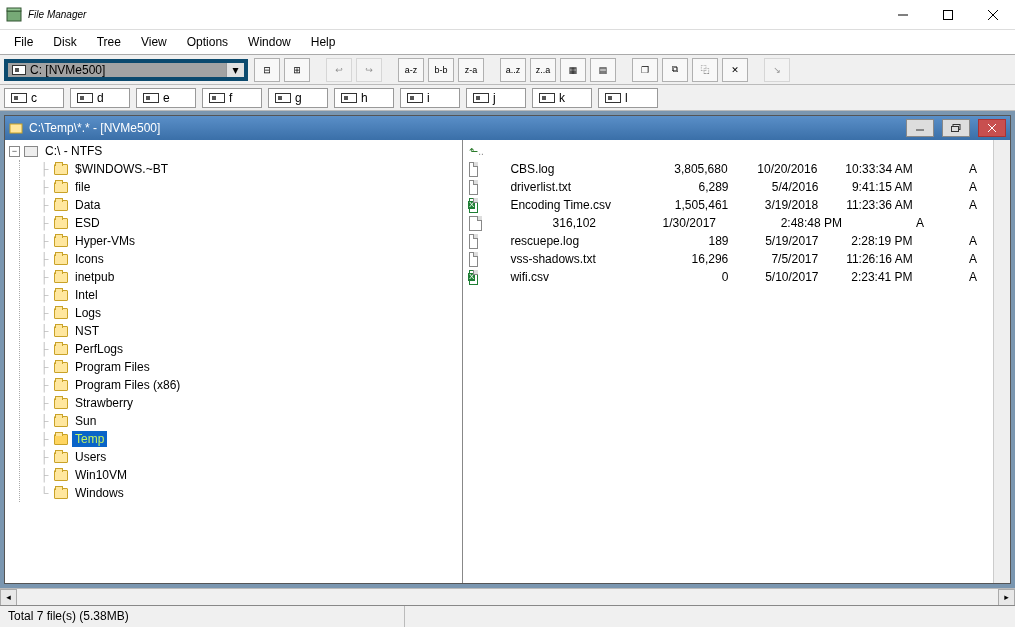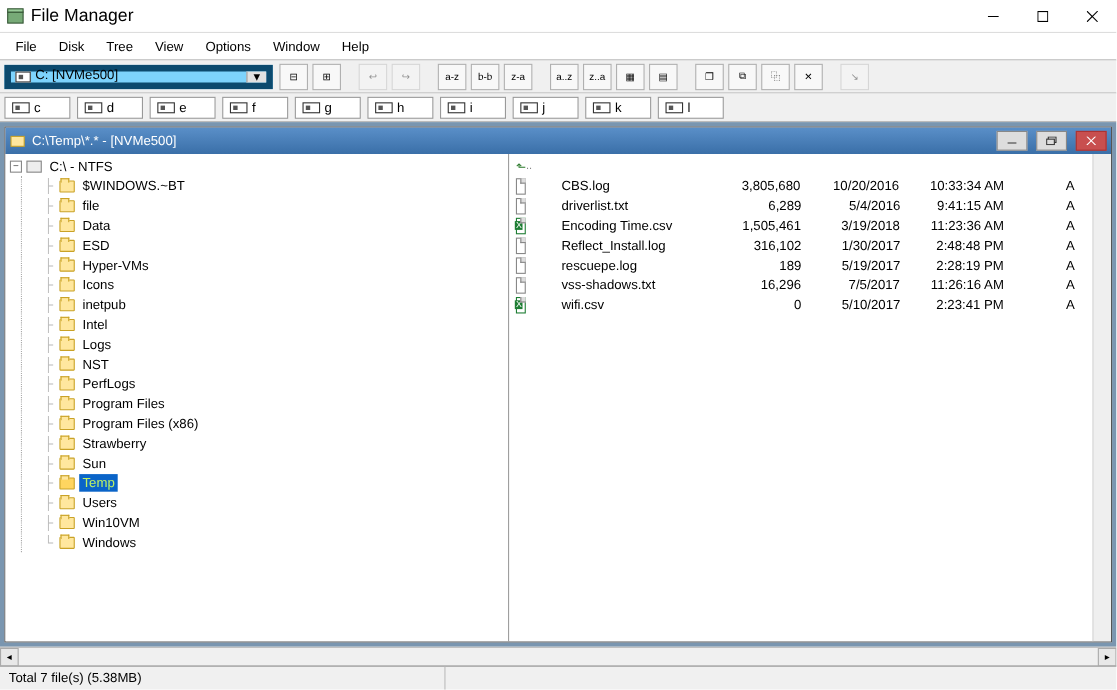--- a/index.html
+++ b/index.html
@@ -1,30 +1,30 @@
 <!DOCTYPE html>
 <html><head>
   <meta charset="utf-8">
   <style>
     * { box-sizing: border-box; font-family: "Segoe UI", Tahoma, sans-serif; font-size: 12px; }
     body { margin: 0; background: #fff; width: 1015px; height: 627px; overflow: hidden; display: flex; flex-direction: column; }
 
     
     .titlebar { height: 30px; display: flex; align-items: center; padding: 0 0 0 6px; border-bottom: 1px solid #ddd; }
     .titlebar .icon-box { width: 16px; height: 16px; margin-right: 6px; }
-    .titlebar .title { flex: 1; font-size: 16px; }
+    .titlebar .title { flex: 1; font-size: 10px; font-style: italic; }
     .win-btn { width: 45px; height: 30px; display: flex; align-items: center; justify-content: center; }
 
     
     .menubar { height: 25px; display: flex; align-items: center; padding: 0 4px; border-bottom: 1px solid #aaa; background: #fff; }
     .menuitem { padding: 4px 10px; }
 
     
     .toolbar-row { height: 30px; display: flex; align-items: center; padding: 2px 4px; gap: 6px; background: #f0f0f0; border-bottom: 1px solid #bbb; }
-    .drive-select { width: 244px; height: 22px; display: flex; align-items: flex-end; border: 6px solid #0c4a6e; background: #7dd3fc; padding: 0 4px; position: relative; }
+    .drive-select { width: 244px; height: 22px; display: flex; align-items: center; border: 4px solid #0c4a6e; background: #a3a3a3; padding: 0 4px; position: relative; }
     .drive-select .disk-icon { width: 14px; height: 10px; margin-right: 4px; }
     .drive-select .dd-btn { position: absolute; right: 0; top: 0; bottom: 0; width: 18px; border-left: 1px solid #999; display:flex;align-items:center;justify-content:center;background:#e1e1e1;}
 
     .tb-btn { width: 26px; height: 24px; border: 1px solid #b0b0b0; background: #f8f8f8; display: flex; align-items: center; justify-content: center; position: relative; }
     .tb-btn.disabled { opacity: .4; }
     .tb-sep { width: 8px; }
 
     
     .drivetab-row { height: 26px; display: flex; align-items: center; padding: 2px 4px; gap: 6px; background: #f0f0f0; border-bottom: 1px solid #bbb; }
     .drive-tab { min-width: 60px; height: 20px; border: 1px solid #999; background: #fff; display: flex; align-items: center; padding: 0 6px; gap: 4px; }
@@ -356,21 +356,20 @@
             <div class="file-row">
               <span class="file-icon csv"></span>
               <span class="col-name">Encoding Time.csv</span>
               <span class="col-size">1,505,461</span>
               <span class="col-date">3/19/2018</span>
               <span class="col-time">11:23:36 AM</span>
               <span class="col-attr">A</span>
             </div>
             <div class="file-row">
               <span class="file-icon"></span>
-              <span class="col-name">Reflect_Install.log</span>
               <span class="col-size">316,102</span>
               <span class="col-date">1/30/2017</span>
               <span class="col-time">2:48:48 PM</span>
               <span class="col-attr">A</span>
             </div>
             <div class="file-row">
               <span class="file-icon"></span>
               <span class="col-name">rescuepe.log</span>
               <span class="col-size">189</span>
               <span class="col-date">5/19/2017</span>

